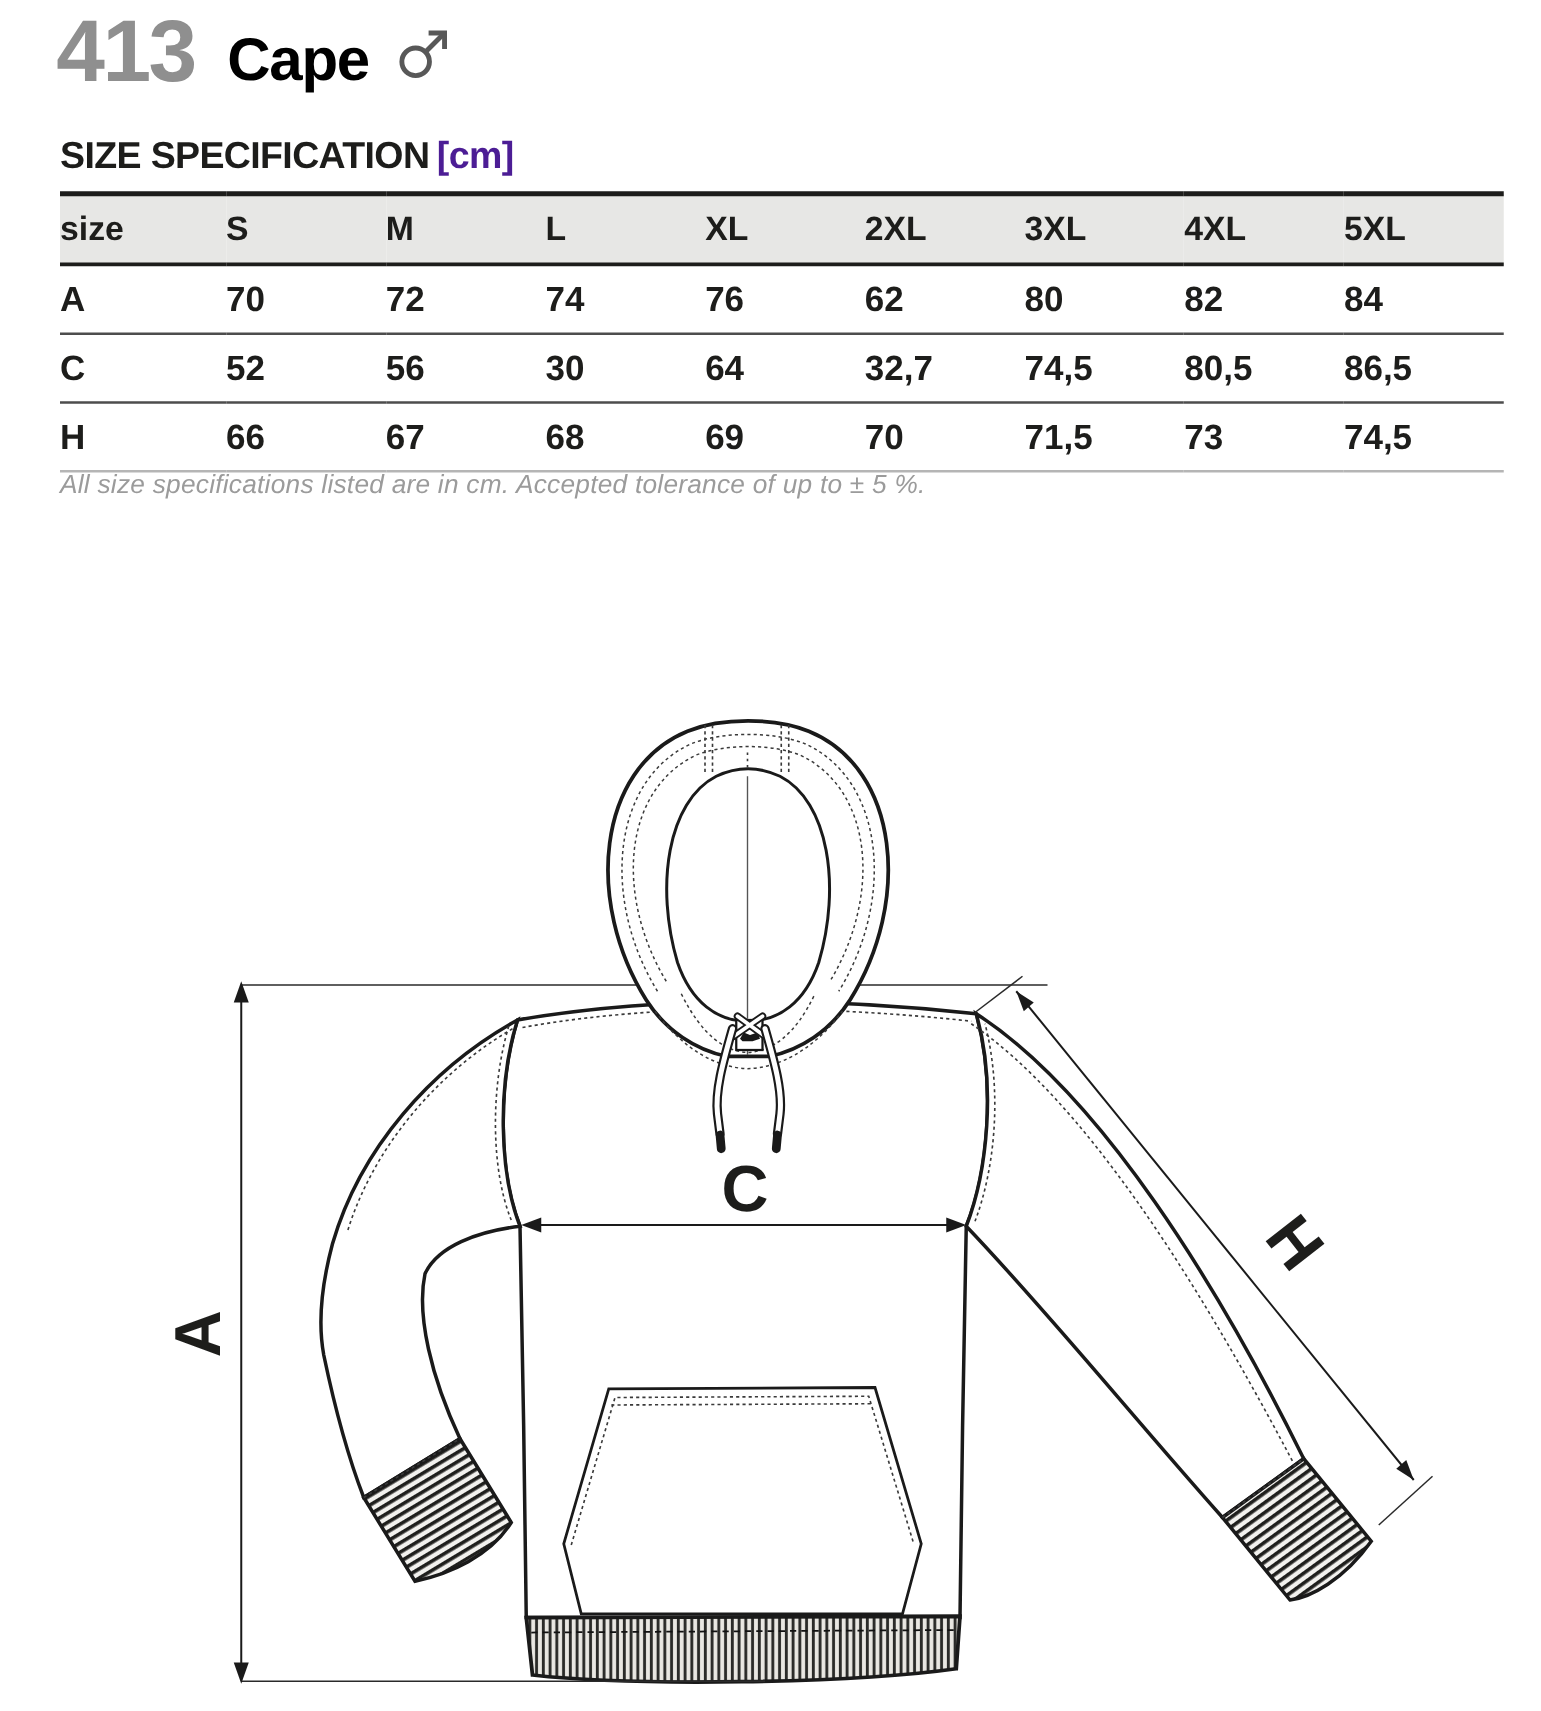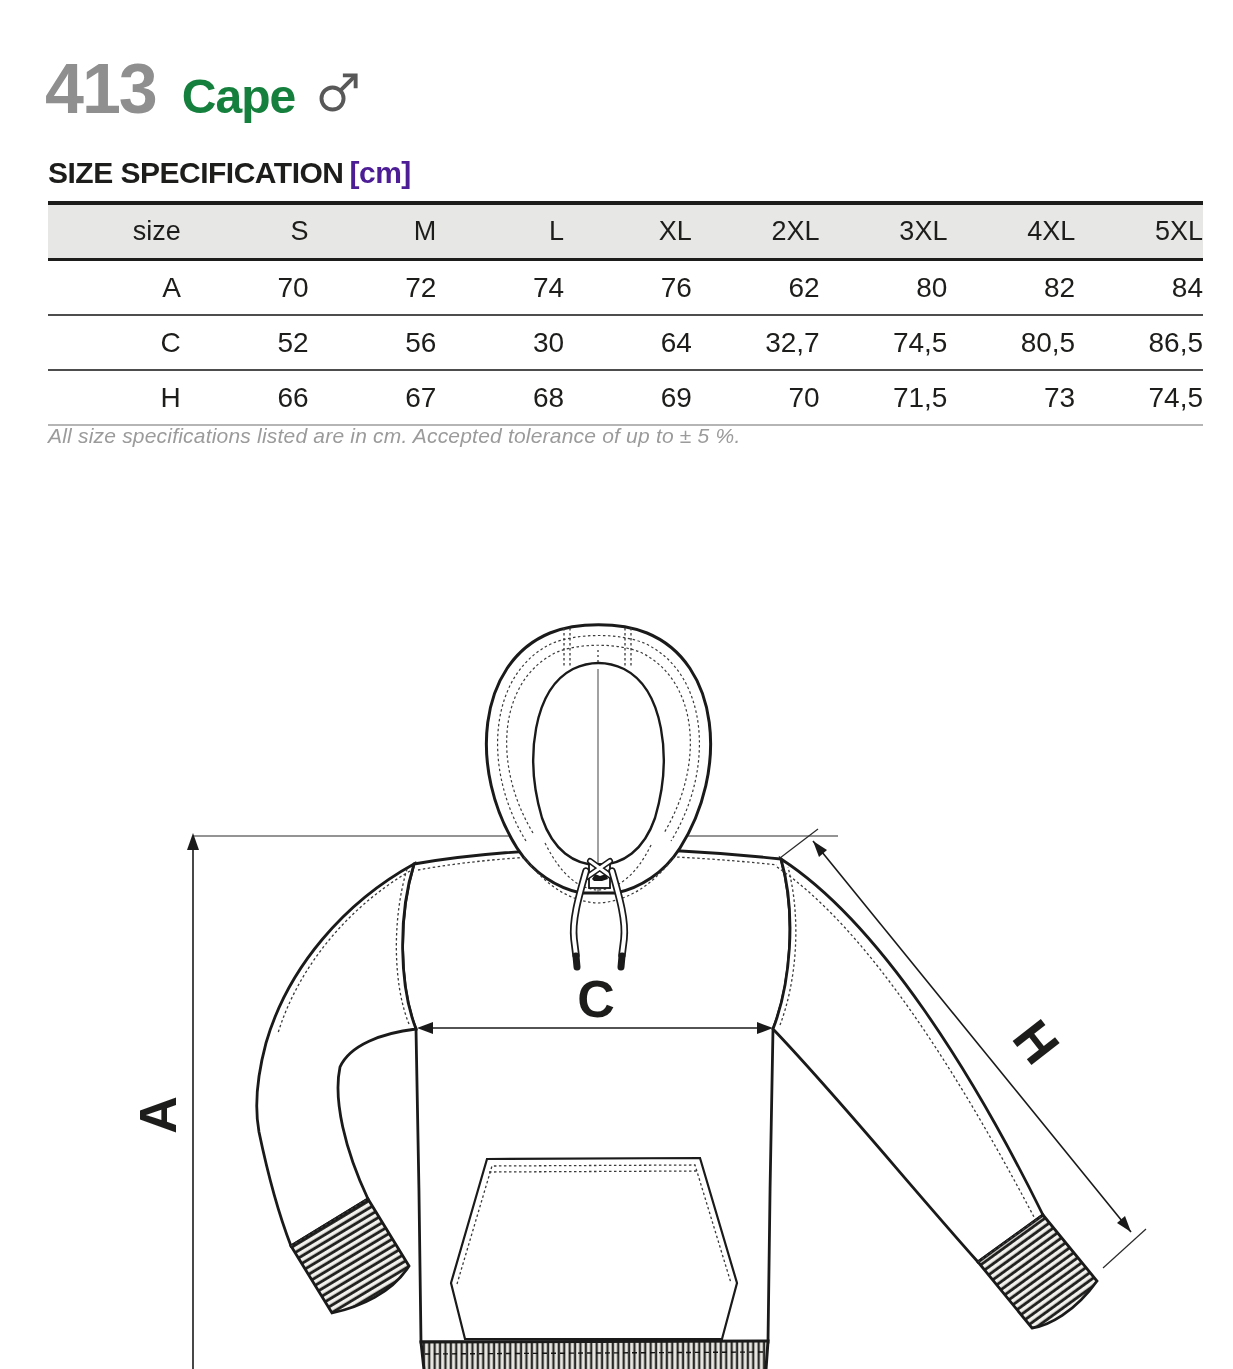--- a/index.html
+++ b/index.html
@@ -1,31 +1,31 @@
 <!DOCTYPE html>
 <html><head>
 <meta charset="utf-8">
 <style>
   html,body{margin:0;padding:0;background:#ffffff;}
   body{width:1233px;height:1369px;position:relative;font-family:"Liberation Sans",sans-serif;color:#1d1d1b;overflow:hidden;}
-  .page{position:absolute;inset:0;margin-top:48px;}
+  .page{position:absolute;inset:0;}
 
   
   .title-row{position:absolute;top:6px;left:45px;display:flex;align-items:flex-end;}
   .product-code{font-size:70px;font-weight:700;color:#8f8f8f;line-height:1;letter-spacing:-2px;}
-  .product-name{font-size:48px;font-weight:700;color:#15803d;line-height:1;margin-left:26px;margin-bottom:3px;letter-spacing:-1px;text-align:right;}
+  .product-name{font-size:48px;font-weight:700;color:#000000;line-height:1;margin-left:26px;margin-bottom:3px;letter-spacing:-1px;text-align:right;}
   .gender-icon{margin-left:22px;margin-bottom:6px;}
 
   
   .section-heading{position:absolute;top:108px;left:48px;font-size:30px;font-weight:700;letter-spacing:-0.5px;color:#1d1d1b;}
   .section-unit{color:#4c1d95;margin-left:6px;}
 
   
   .size-table{position:absolute;top:153px;left:48px;width:1155px;border-collapse:collapse;table-layout:fixed;border-top:4px solid #1d1d1b;}
-  .size-table th,.size-table td{height:53px;text-align:right;padding:0;font-weight:400;}
+  .size-table th,.size-table td{height:53px;text-align:left;padding:0;font-weight:700;}
   .size-table thead tr{background:#e7e7e5;}
   .size-table thead th{font-size:27px;border-bottom:3px solid #1d1d1b;}
   .size-table tbody td{font-size:28px;border-bottom:2px solid #4d4d4d;background:#ffffff;}
   .size-table tbody tr:last-child td{border-bottom:2px solid #b5b5b5;}
   .size-table col.first{width:11.5%;}
 
   
   .footnote{position:absolute;top:376px;left:48px;font-size:21px;font-style:italic;color:#9b9b9b;letter-spacing:0.2px;}
 
   

